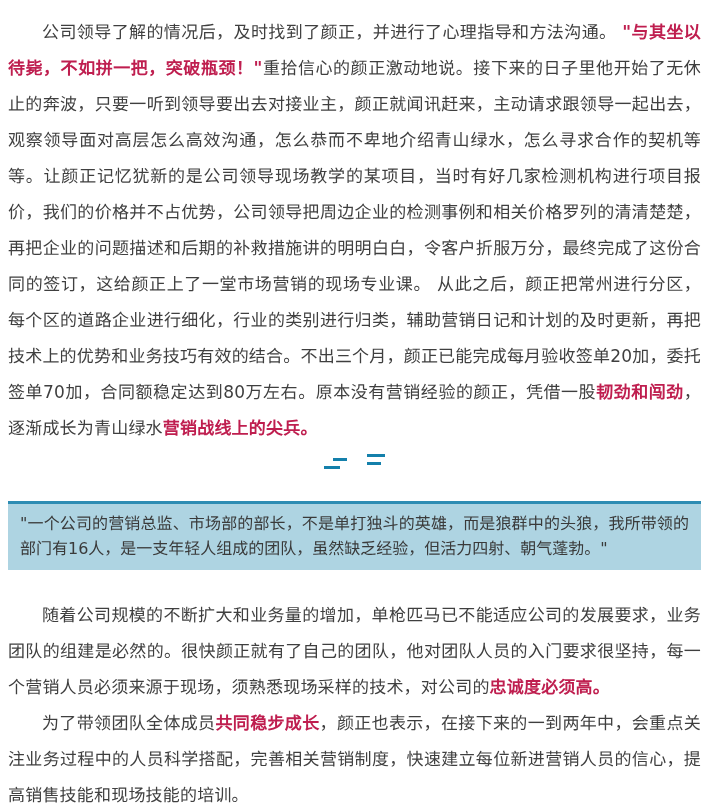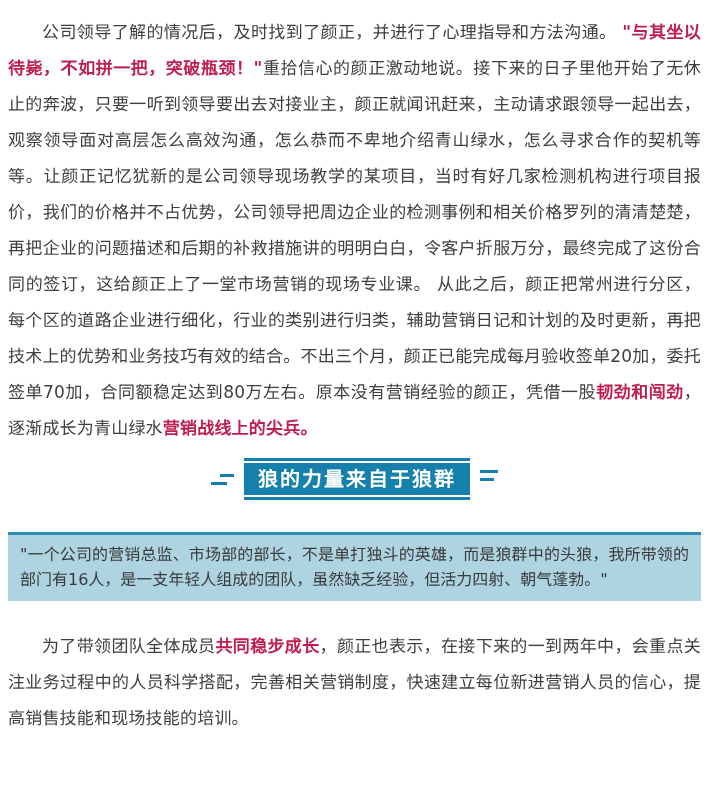--- a/index.html
+++ b/index.html
@@ -46,28 +46,28 @@
 
   <p class="para"><span>公司领导了解的情况后，及时找到了颜正，并进行了心理指导和方法沟通。 </span><span class="em">"与其坐以待毙，不如拼一把，突破瓶颈！"</span><span>重拾信心的颜正激动地说。接下来的日子里他开始了无休止的奔波，只要一听到领导要出去对接业主，颜正就闻讯赶来，主动请求跟领导一起出去，观察领导面对高层怎么高效沟通，怎么恭而不卑地介绍青山绿水，怎么寻求合作的契机等等。让颜正记忆犹新的是公司领导现场教学的某项目，当时有好几家检测机构进行项目报价，我们的价格并不占优势，公司领导把周边企业的检测事例和相关价格罗列的清清楚楚，再把企业的问题描述和后期的补救措施讲的明明白白，令客户折服万分，最终完成了这份合同的签订，这给颜正上了一堂市场营销的现场专业课。 从此之后，颜正把常州进行分区，每个区的道路企业进行细化，行业的类别进行归类，辅助营销日记和计划的及时更新，再把技术上的优势和业务技巧有效的结合。不出三个月，颜正已能完成每月验收签单20加，委托签单70加，合同额稳定达到80万左右。原本没有营销经验的颜正，凭借一股</span><span class="em">韧劲和闯劲</span><span>，逐渐成长为青山绿水</span><span class="em">营销战线上的尖兵。</span></p>
 
   <div class="h-row">
     <span class="h-dash-group left">
       <i class="dash d-l1"></i>
       <i class="dash d-l2"></i>
     </span>
     <span class="h-stack">
       <i class="h-bar"></i>
-      <span class="h-title">狼的力量来自于狼群</span>
       <i class="h-bar"></i>
     </span>
     <span class="h-dash-group right">
       <i class="dash d-r1"></i>
       <i class="dash d-r2"></i>
     </span>
   </div>
 
   <div class="quote"><span>"一个公司的营销总监、市场部的部长，不是单打独斗的英雄，而是狼群中的头狼，我所带领的部门有16人，是一支年轻人组成的团队，虽然缺乏经验，但活力四射、朝气蓬勃。"</span></div>
 
+  <p class="para"><span>随着公司规模的不断扩大和业务量的增加，单枪匹马已不能适应公司的发展要求，业务团队的组建是必然的。很快颜正就有了自己的团队，他对团队人员的入门要求很坚持，每一个营销人员必须来源于现场，须熟悉现场采样的技术，对公司的</span><span class="em">忠诚度必须高。</span></p>
 
 
   <p class="para p4"><span>为了带领团队全体成员</span><span class="em">共同稳步成长</span><span>，颜正也表示，在接下来的一到两年中，会重点关注业务过程中的人员科学搭配，完善相关营销制度，快速建立每位新进营销人员的信心，提高销售技能和现场技能的培训。</span></p>
 
 </div>
 
 </body></html>

